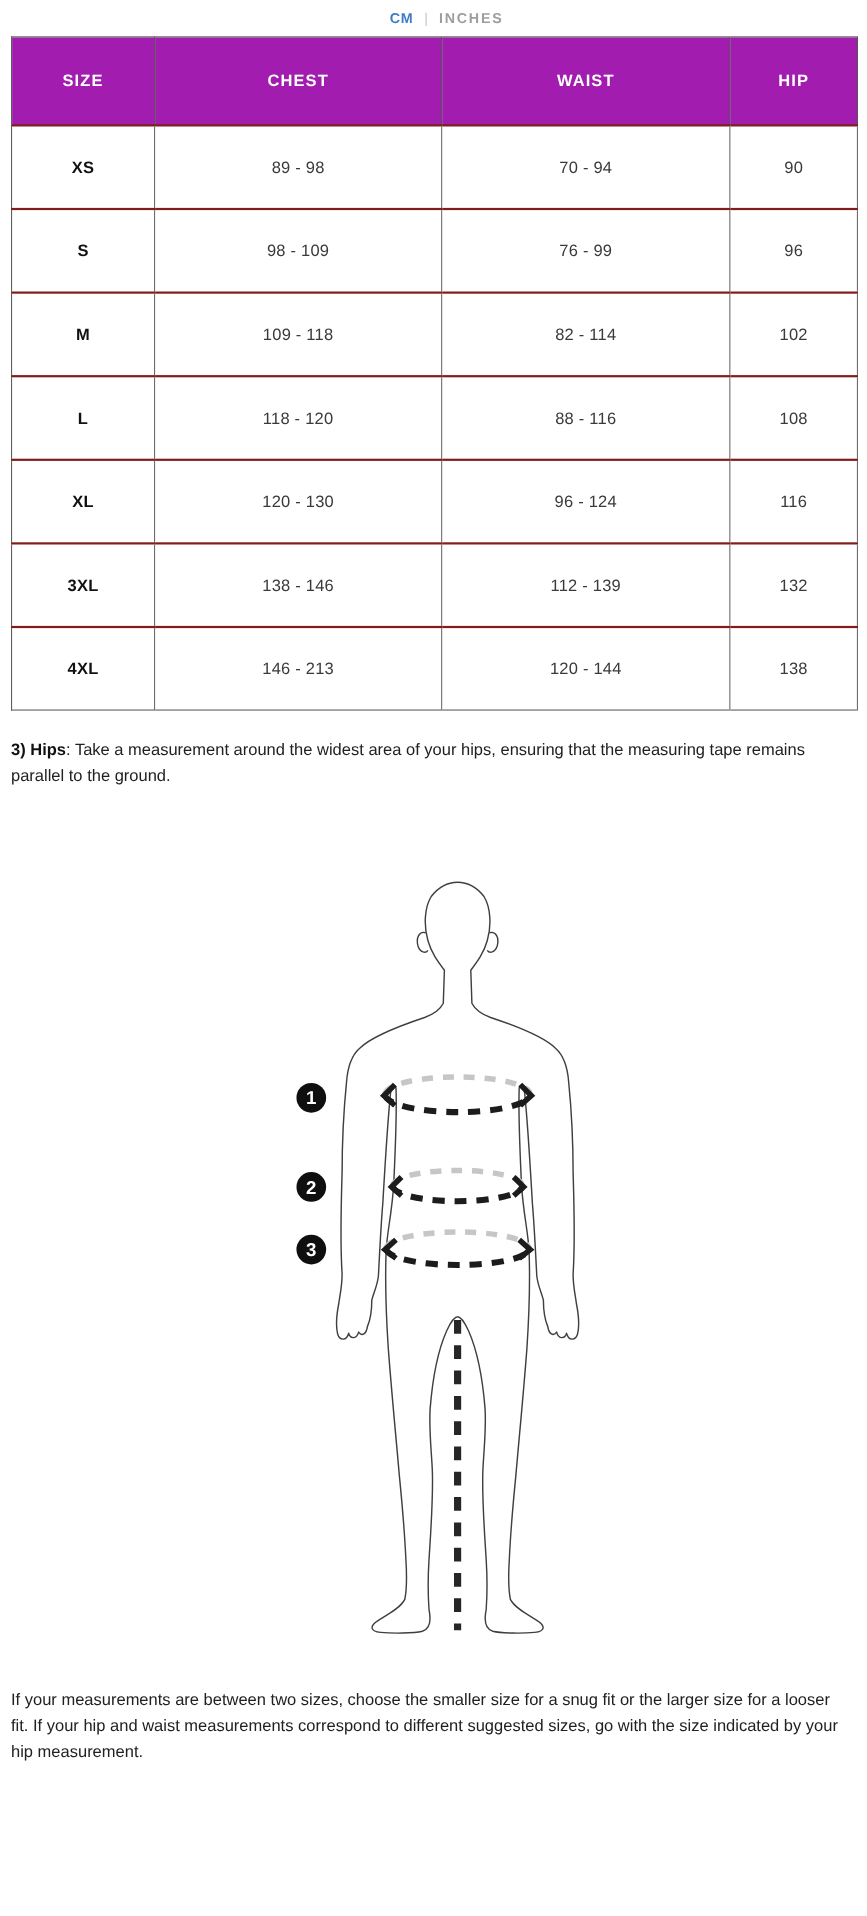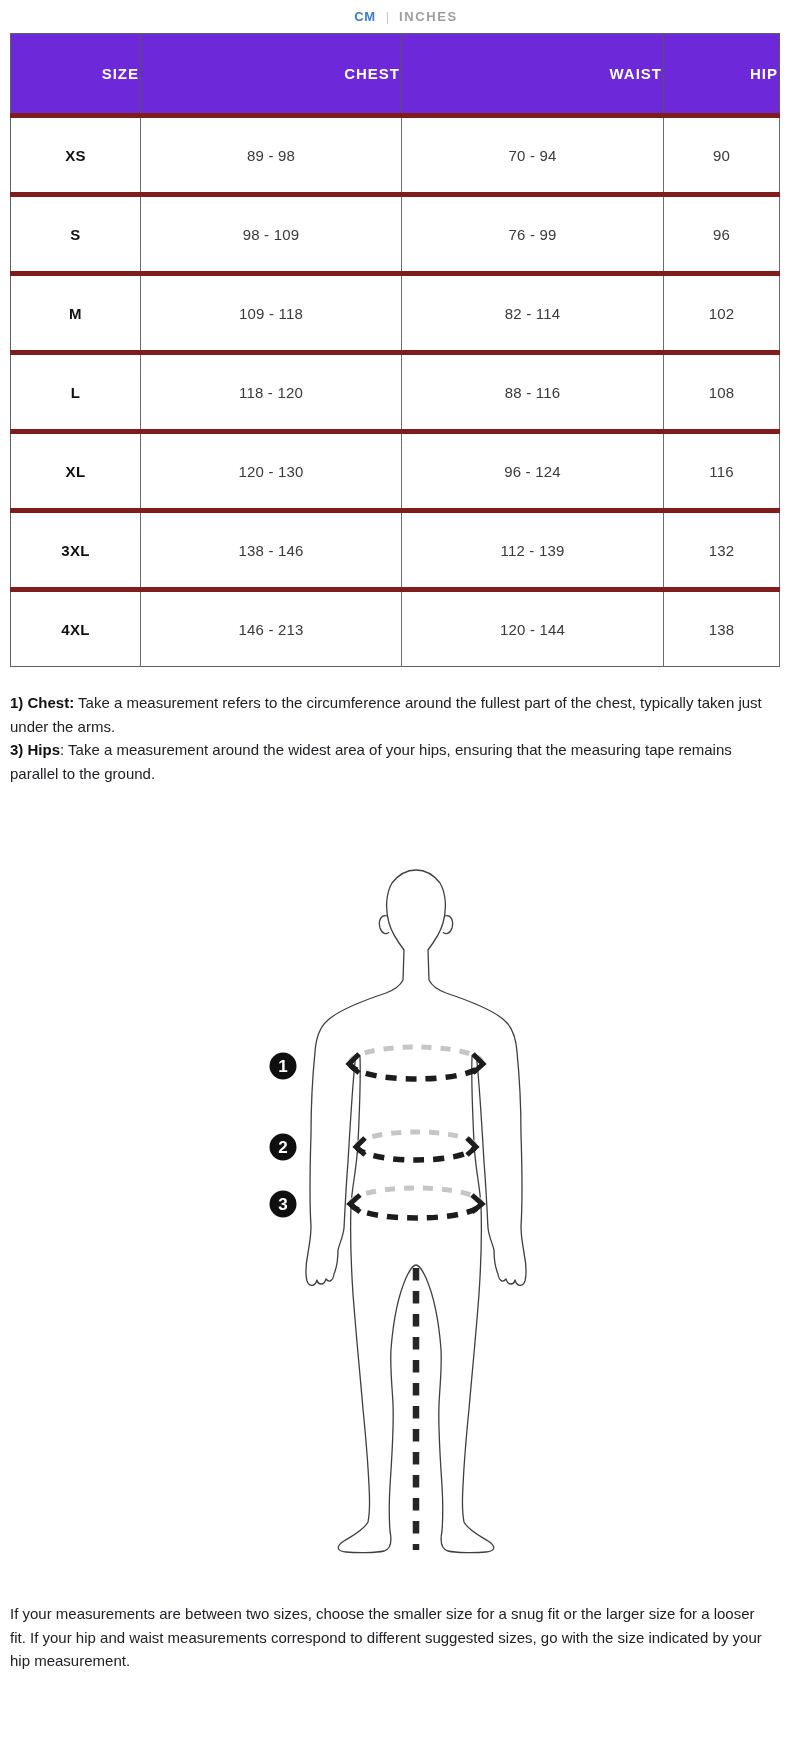--- a/index.html
+++ b/index.html
@@ -24,37 +24,37 @@
   .unit-inches{color:#9e9e9e;letter-spacing:1.6px;cursor:pointer;}
   
   table.size-chart{
     border-collapse:collapse;
     margin:0 9px 0 10px;
     width:769px;
     table-layout:fixed;
   }
   table.size-chart{border:1px solid #606060;}
   table.size-chart thead th{
-    background:#6d28d9;
+    background:#a21caf;
     color:#ffffff;
     font-size:15px;
     font-weight:bold;
     letter-spacing:1px;
     height:77px;
     border-right:1px solid #555;
-    text-align:right;
+    text-align:center;
   }
   table.size-chart tbody td{
     height:72px;
     text-align:center;
     vertical-align:middle;
     font-size:15px;
     color:#3a3a3a;
     border-right:1px solid #6d6d6d;
-    border-top:5px solid #7f1d1d;
+    border-top:2px solid #7f1d1d;
     letter-spacing:.2px;
   }
   table.size-chart td.size-cell{
     font-weight:bold;
     color:#111;
     letter-spacing:.3px;
   }
   
   .notes{
     margin:24px 14px 0 10px;
@@ -143,21 +143,20 @@
     <tr>
       <td class="size-cell">4XL</td>
       <td>146 - 213</td>
       <td>120 - 144</td>
       <td>138</td>
     </tr>
   </tbody>
 </table>
 
 <div class="notes">
-  <p><b>1) Chest:</b><span> Take a measurement refers to the circumference around the fullest part of the chest, typically taken just under the arms.</span></p>
   <p><b>3) Hips</b><span>: Take a measurement around the widest area of your hips, ensuring that the measuring tape remains parallel to the ground.</span></p>
 </div>
 
 <div class="figure-wrap">
   <svg width="370" height="700" viewBox="230 930 370 700" xmlns="http://www.w3.org/2000/svg">
 
     <path fill="none" stroke="#3f3f3f" stroke-width="1.3" stroke-linejoin="round" d="M 404,1018
          L 403,1048
          C 400,1054 394,1058 386,1061
          C 362,1069 338,1078 327,1089

